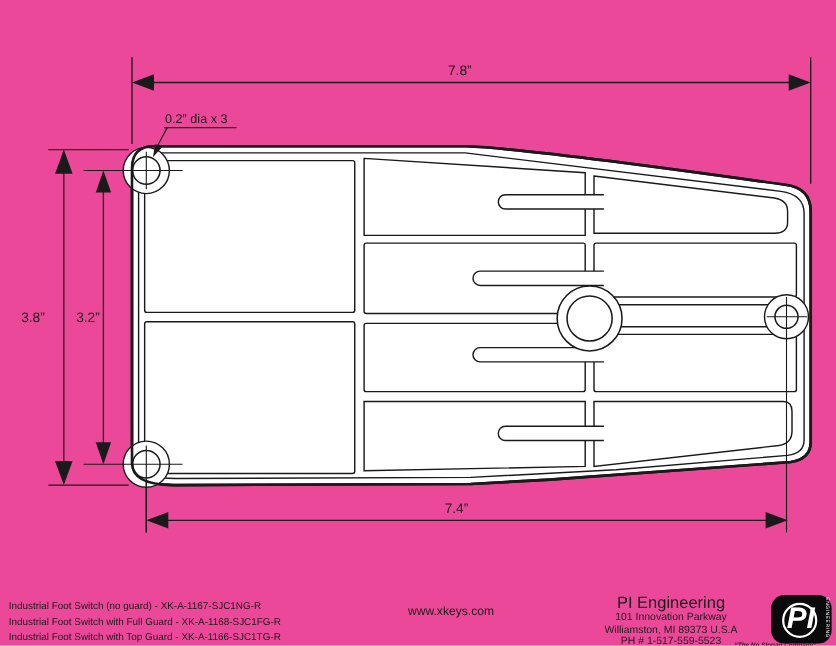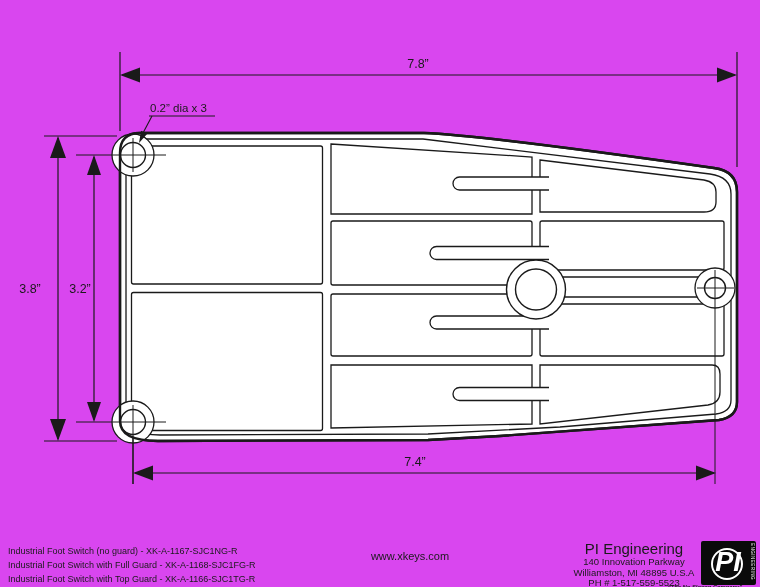--- a/index.html
+++ b/index.html
@@ -1,31 +1,31 @@
 <!DOCTYPE html>
 <html><head>
 <meta charset="utf-8">
 <style>
   html,body{margin:0;padding:0;background:#fff;}
-  #stage{position:relative;width:760px;height:587px;background:#d946ef;overflow:hidden;
+  #stage{position:relative;width:760px;height:587px;background:#ec4899;overflow:hidden;
          font-family:"Liberation Sans",sans-serif;color:#111;}
   svg text{font-family:"Liberation Sans",sans-serif;fill:#1a1a1a;}
   .dim-label{font-size:12.5px;}
   .note-label{font-size:11.5px;}
   
   .footer{position:absolute;left:0;top:520px;width:760px;height:67px;margin-top:16px;}
   .products{position:absolute;left:8px;top:8px;font-size:9px;line-height:14px;color:#1a1a1a;}
   .center-block{position:absolute;left:240px;top:11px;width:340px;text-align:center;}
   .title{font-size:15.5px;color:#1a1a1a;}
   .website{font-size:11px;margin-top:3px;color:#1a1a1a;}
-  .company{position:absolute;left:568px;top:4px;width:132px;text-align:center;color:#1a1a1a;}
+  .company{position:absolute;left:544px;top:4px;width:132px;text-align:center;color:#1a1a1a;}
   .company-name{font-size:15px;}
   .company-line{font-size:9.5px;line-height:10.5px;}
   .logo{position:absolute;left:701px;top:5px;width:55px;height:44px;background:#0a0a0a;
-        border-radius:2px;}
+        border-radius:12px;}
   .logo-pi{position:absolute;left:7px;top:2px;width:40px;height:38px;color:#fff;
            font-size:27px;font-weight:bold;font-style:italic;text-align:center;line-height:38px;}
   .logo-ring{position:absolute;left:10px;top:7px;width:28px;height:28px;border:2px solid #fff;
              border-radius:50%;}
   .logo-vert{position:absolute;right:1px;top:2px;height:40px;color:#fff;font-size:4.5px;
              letter-spacing:.5px;writing-mode:vertical-rl;}
   .tagline{position:absolute;left:650px;top:48px;width:110px;font-size:5.8px;font-weight:bold;
            font-style:italic;text-align:center;color:#1a1a1a;}
 </style>
 </head>
@@ -139,22 +139,22 @@
     <div class="products">
       <div>Industrial Foot Switch (no guard) - XK-A-1167-SJC1NG-R</div>
       <div>Industrial Foot Switch with Full Guard - XK-A-1168-SJC1FG-R</div>
       <div>Industrial Foot Switch with Top Guard - XK-A-1166-SJC1TG-R</div>
     </div>
     <div class="center-block">
       <div class="website">www.xkeys.com</div>
     </div>
     <div class="company">
       <div class="company-name">PI Engineering</div>
-      <div class="company-line">140 Innovation Parkway</div>
-      <div class="company-line">Williamston, MI 48895 U.S.A</div>
+      <div class="company-line">101 Innovation Parkway</div>
+      <div class="company-line">Williamston, MI 89373 U.S.A</div>
       <div class="company-line">PH # 1-517-559-5523</div>
     </div>
     <div class="logo">
       <div class="logo-ring"></div>
       <div class="logo-pi">PI</div>
       <div class="logo-vert">ENGINEERING</div>
     </div>
     <div class="tagline">“The No Slogan Company”</div>
   </div>
 </div>

